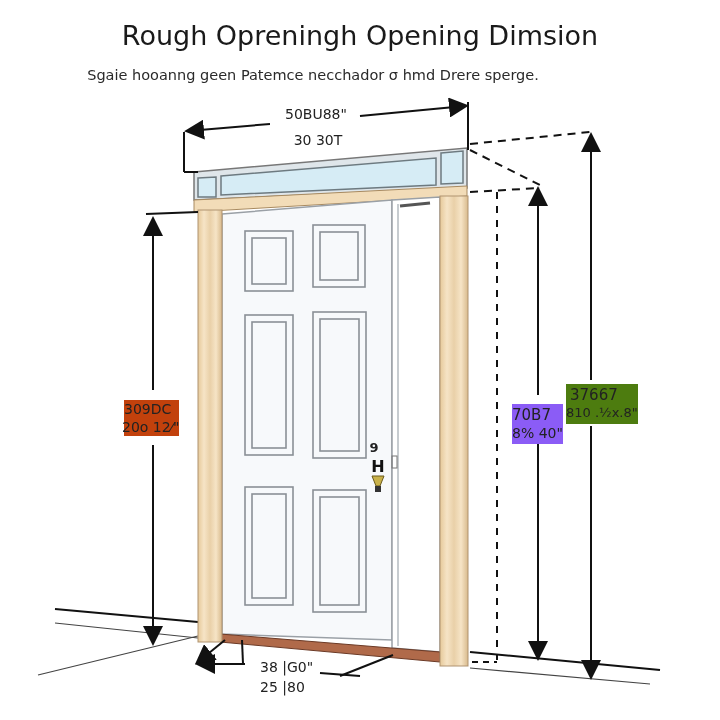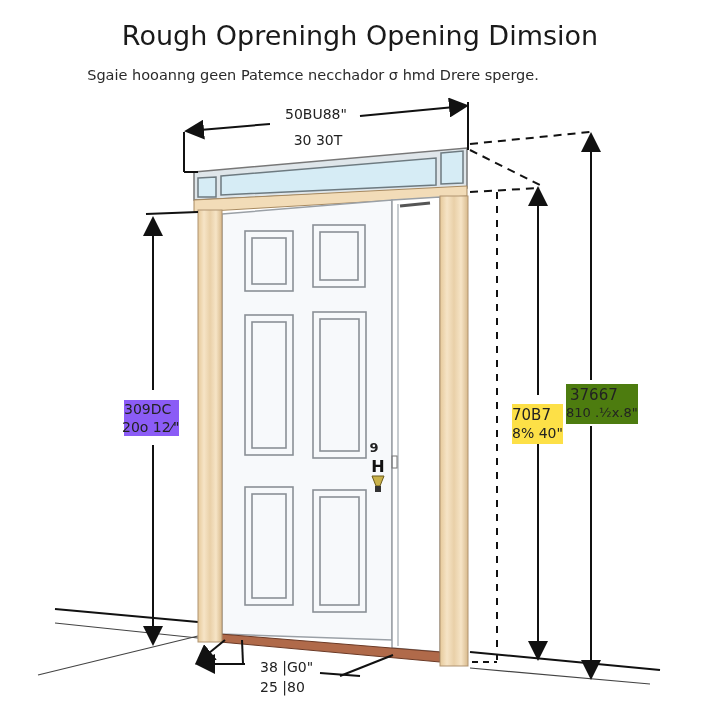--- a/index.html
+++ b/index.html
@@ -114,26 +114,26 @@
     <line x1="340" y1="676" x2="393" y2="655"></line>
     <line x1="225" y1="640" x2="198" y2="662" marker-end="url(#arr)"></line>
   </g>
 </svg>
 
 <div class="lbl" style="left:285px; top:105px; text-align:center;">
   <span>50BU88"</span>
   <span style="margin-top:8px; margin-left:4px;">30 30T</span>
 </div>
 
-<div class="lbl" style="left:124px; top:400px; text-align:left; background:#8b5cf6;">
+<div class="lbl" style="left:124px; top:400px; text-align:left; background:#c2410c;">
   <span>309DC</span>
   <span style="margin-left:-2px;">20o 12⁄"</span>
 </div>
 
-<div class="lbl" style="left:512px; top:404px; background:#fde047; padding:2px 0;">
+<div class="lbl" style="left:512px; top:404px; background:#8b5cf6; padding:2px 0;">
   <span style="font-size:15px;">70B7</span>
   <span>8% 40"</span>
 </div>
 
 <div class="lbl" style="left:566px; top:384px; background:#4d7c0f; padding:2px 0;">
   <span style="font-size:15px; margin-left:4px;">37667</span>
   <span style="font-size:13px;">810 .½x.8"</span>
 </div>
 
 <div class="lbl" style="left:260px; top:658px;">

